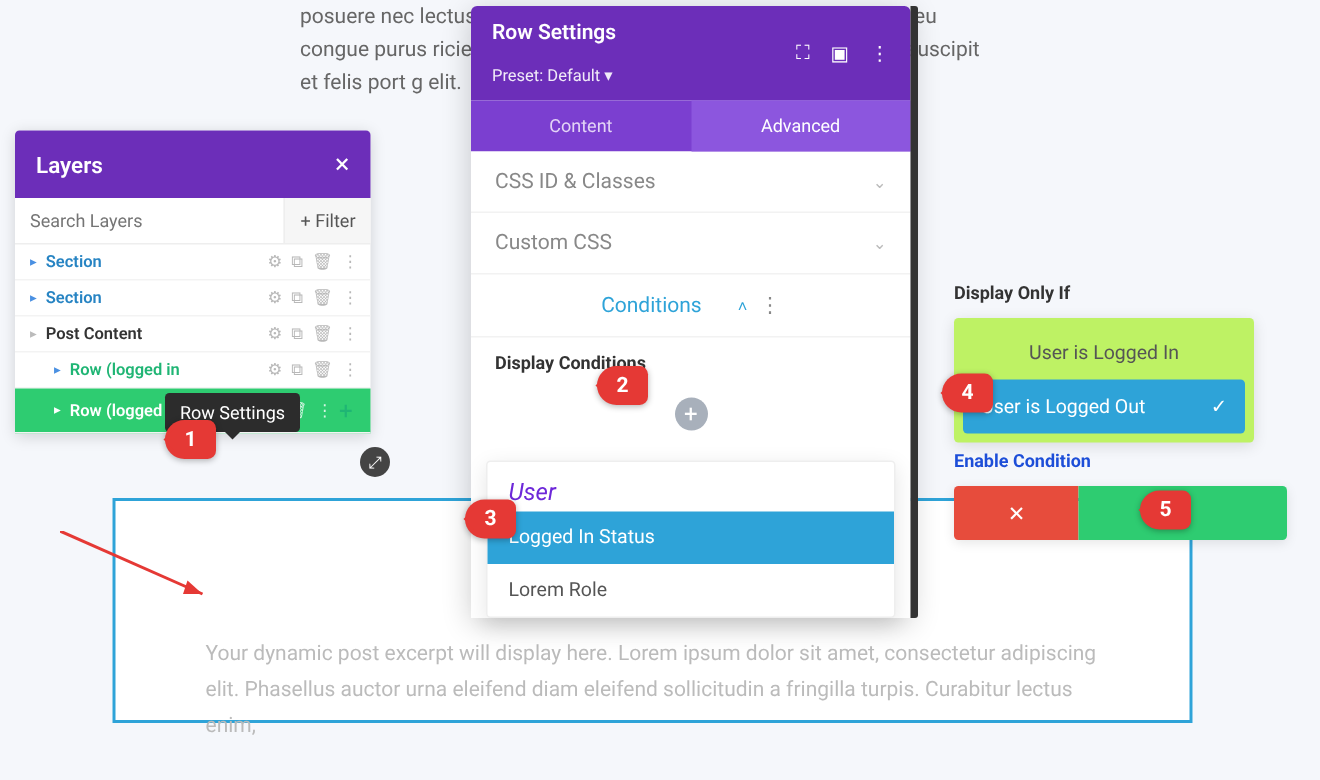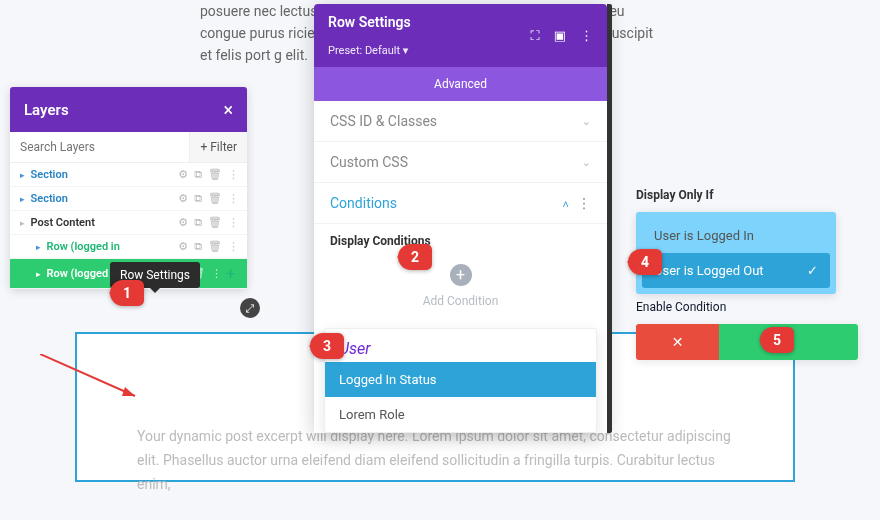--- a/index.html
+++ b/index.html
@@ -41,43 +41,43 @@
   .modal-header { background: #6c2eb9; color: #fff; padding: 10px 14px; border-radius: 4px 4px 0 0; display:flex; justify-content:space-between; align-items:center; }
   .modal-title-block .title { font-size: 14px; font-weight: 600; }
   .modal-title-block .preset { font-size: 11px; opacity: .9; margin-top:14px; }
   .modal-header-icons { display:flex; gap:14px; font-size:13px; }
   .modal-tabs { background: #7b3fd0; display:flex; }
   .modal-tab { flex:1; text-align:center; color:#e3d4f6; font-size:12px; padding:10px 0; cursor:pointer; }
   .modal-tab.active { background:#8c56de; color:#fff; }
   .modal-body { background:#fff; padding: 0; }
   .acc-row { display:flex; justify-content:space-between; align-items:center; padding:12px 16px; border-bottom:1px solid #f2f2f2; color:#888; font-size:14px; cursor:pointer;gap:24px; }
   .acc-row .chev { font-size:11px; color:#bbb; }
-  .acc-row.cond { color:#2ea3d8; }
+  .acc-row.cond { color:#2ea3d8;justify-content:center; }
   .acc-row.cond .chev { color:#2ea3d8; }
   .acc-row.cond .dots { color:#888; margin-left:8px; font-size:14px; }
   .dc-label { font-size:12px; font-weight:700; color:#333; padding: 10px 16px 0; }
   .add-cond-block { text-align:center; padding: 16px 0 12px; }
   .add-plus { display:inline-block; width:22px; height:22px; border-radius:50%; background:#a8b0bb; color:#fff; font-size:16px; line-height:22px; }
   .add-cond-text { color:#b6bdc6; font-size:12px; margin-top:8px; }
   .modal-border-right { position:absolute; right:-5px; top:0; bottom:0; width:5px; background:#333; border-radius:0 2px 2px 0; }
   .dropdown { margin: 8px 10px 0; border:1px solid #eee; border-radius:3px; box-shadow:0 4px 14px rgba(0,0,0,.1); background:#fff; }
   .dropdown .group { color:#6d28d9; font-size:16px; font-style:italic; padding:10px 14px 4px; }
   .dropdown .item { font-size:13px; padding:10px 14px; cursor:pointer; color:#555; }
   .dropdown .item.sel { background:#2ea3d8; color:#fff; }
 
   
   .display-if { position:absolute; left:636px; top:188px; width:200px; }
   .display-if-label { font-size:12px; font-weight:700; color:#333; margin-bottom:10px; }
-  .option-box { background:#7dd3fc; border-radius:3px; box-shadow:0 2px 10px rgba(0,0,0,.12); padding:6px; }
+  .option-box { background:#bef264; border-radius:3px; box-shadow:0 2px 10px rgba(0,0,0,.12); padding:6px;text-align:center; }
   .option { font-size:13px; padding:10px 12px; color:#555; border-radius:3px; cursor:pointer; }
   .option.sel { background:#2ea3d8; color:#fff; display:flex; justify-content:space-between; align-items:center; }
 
   
   .enable-block { position:absolute; left:636px; top:300px; width:222px; }
-  .enable-label { font-size:12px; font-weight:400; color:#0f172a; margin-bottom:10px; }
+  .enable-label { font-size:12px; font-weight:700; color:#1d4ed8; margin-bottom:10px; }
   .enable-buttons { display:flex; height:36px; border-radius:3px; overflow:hidden; box-shadow:0 2px 8px rgba(0,0,0,.1); }
   .enable-no { flex:0.6; background:#e74c3c; color:#fff; display:flex; align-items:center; justify-content:center; font-size:14px; cursor:pointer; }
   .enable-yes { flex:1; background:#2ecc71; color:#fff; display:flex; align-items:center; justify-content:center; font-size:14px; cursor:pointer; }
 
   
   .preview-box { position:absolute; left:75px; top:332px; width:720px; height:150px; border:2px solid #2ea3d8; background:#fff; padding: 90px 60px 0; }
   .preview-text { color:#bbb; font-size:14px; line-height:24px; }
 
   
   .badge { position:absolute; width:34px; height:26px; background:#e53935; border-radius:14px 6px 6px 14px; color:#fff; font-weight:700; font-size:14px; display:flex; align-items:center; justify-content:center; box-shadow:0 1px 4px rgba(0,0,0,.3); z-index:50; }
@@ -179,39 +179,39 @@
       <div class="title">Row Settings</div>
       <div class="preset">Preset: Default ▾</div>
     </div>
     <div class="modal-header-icons">
       <span>⛶</span>
       <span>▣</span>
       <span>⋮</span>
     </div>
   </div>
   <div class="modal-tabs">
+    <div class="modal-tab">Content</div>
     <div class="modal-tab active">Advanced</div>
   </div>
   <div class="modal-body">
     <div class="acc-row">
       <span>CSS ID &amp; Classes</span>
       <span class="chev">⌄</span>
     </div>
     <div class="acc-row">
       <span>Custom CSS</span>
       <span class="chev">⌄</span>
     </div>
     <div class="acc-row cond">
       <span>Conditions</span>
       <span><span class="chev">˄</span><span class="dots">⋮</span></span>
     </div>
     <div class="dc-label">Display Conditions</div>
     <div class="add-cond-block">
       <span class="add-plus">+</span>
-      <div class="add-cond-text">Add Condition</div>
     </div>
     <div class="dropdown">
       <div class="group">User</div>
       <div class="item sel">Logged In Status</div>
       <div class="item">Lorem Role</div>
     </div>
   </div>
 </div>
 
 <div class="display-if">

